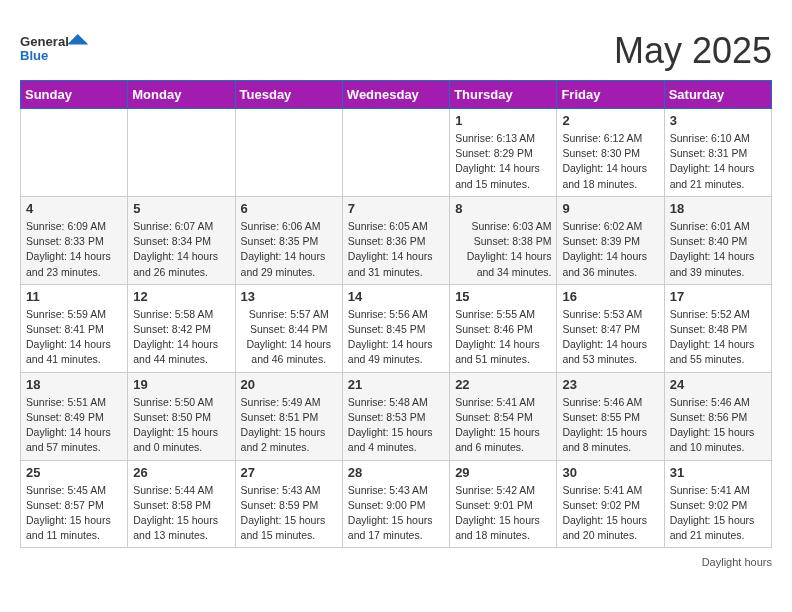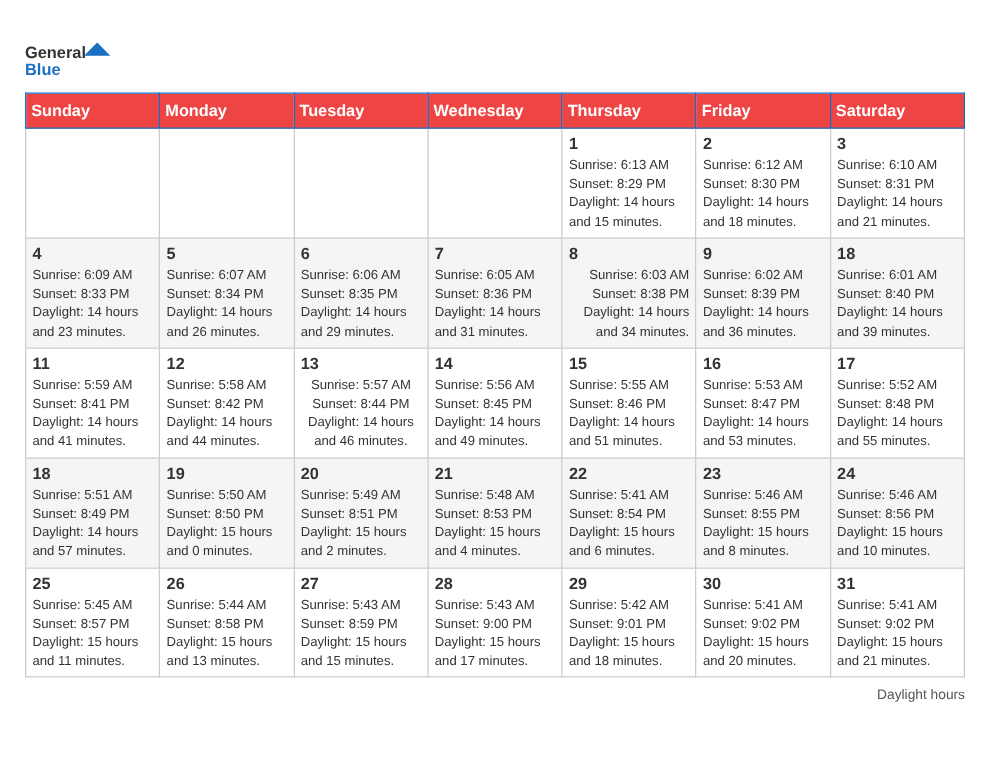--- a/index.html
+++ b/index.html
@@ -4,41 +4,42 @@
   <style>
     * { box-sizing: border-box; margin: 0; padding: 0; }
     body { font-family: Arial, sans-serif; background: #fff; width: 792px; min-height: 612px; }
     .page { width: 792px; padding: 30px 20px 20px; }
     .header { display: flex; justify-content: space-between; align-items: flex-start; margin-bottom: 8px; }
     .logo { display: flex; align-items: center; }
     .title-block { text-align: right; }
     .month-title { font-size: 36px; color: #333; font-weight: normal; }
     .location { font-size: 15px; color: #555; margin-top: 2px; }
     .calendar { width: 100%; border-collapse: collapse; border: 1px solid #ccc; }
-    .calendar th { background: #ef4444; color: #fff; font-size: 13px; font-weight: bold; padding: 6px 4px; text-align: left; border: 1px solid #1a6fc4; }
+    .calendar th { background: #a21caf; color: #fff; font-size: 13px; font-weight: bold; padding: 6px 4px; text-align: left; border: 1px solid #1a6fc4; }
     .calendar td { vertical-align: top; border: 1px solid #ccc; padding: 4px 5px; width: calc(100%/7); min-height: 80px; font-size: 11px; color: #333; background: #fff; }
     .calendar tr:nth-child(even) td { background: #f5f5f5; }
     .calendar td.empty { background: #fff; }
     .day-num { font-size: 13px; font-weight: bold; margin-bottom: 3px; }
     .day-info { font-size: 10.5px; line-height: 1.45; color: #333; }
     .footer { margin-top: 8px; font-size: 11px; color: #555; text-align: right; padding-left: 4px; }
   </style>
 </head>
 <body>
 
 <div class="page">
   <div class="header">
     <div class="logo">
   <svg width="70" height="36" viewBox="0 0 80 36" xmlns="http://www.w3.org/2000/svg">
     <text x="0" y="16" font-size="15" font-weight="bold" fill="#333" font-family="Arial">General</text>
     <text x="0" y="32" font-size="15" font-weight="bold" fill="#1a6fc4" font-family="Arial">Blue</text>
     <polygon points="66,2 78,14 54,14" fill="#1a6fc4"></polygon>
   </svg>
 </div>
     <div class="title-block">
+      <div class="month-title">May 2025</div>
     </div>
   </div>
 
   <table class="calendar">
     <thead>
       <tr>
       <th>Sunday</th>
           <th>Monday</th>
           <th>Tuesday</th>
           <th>Wednesday</th>

